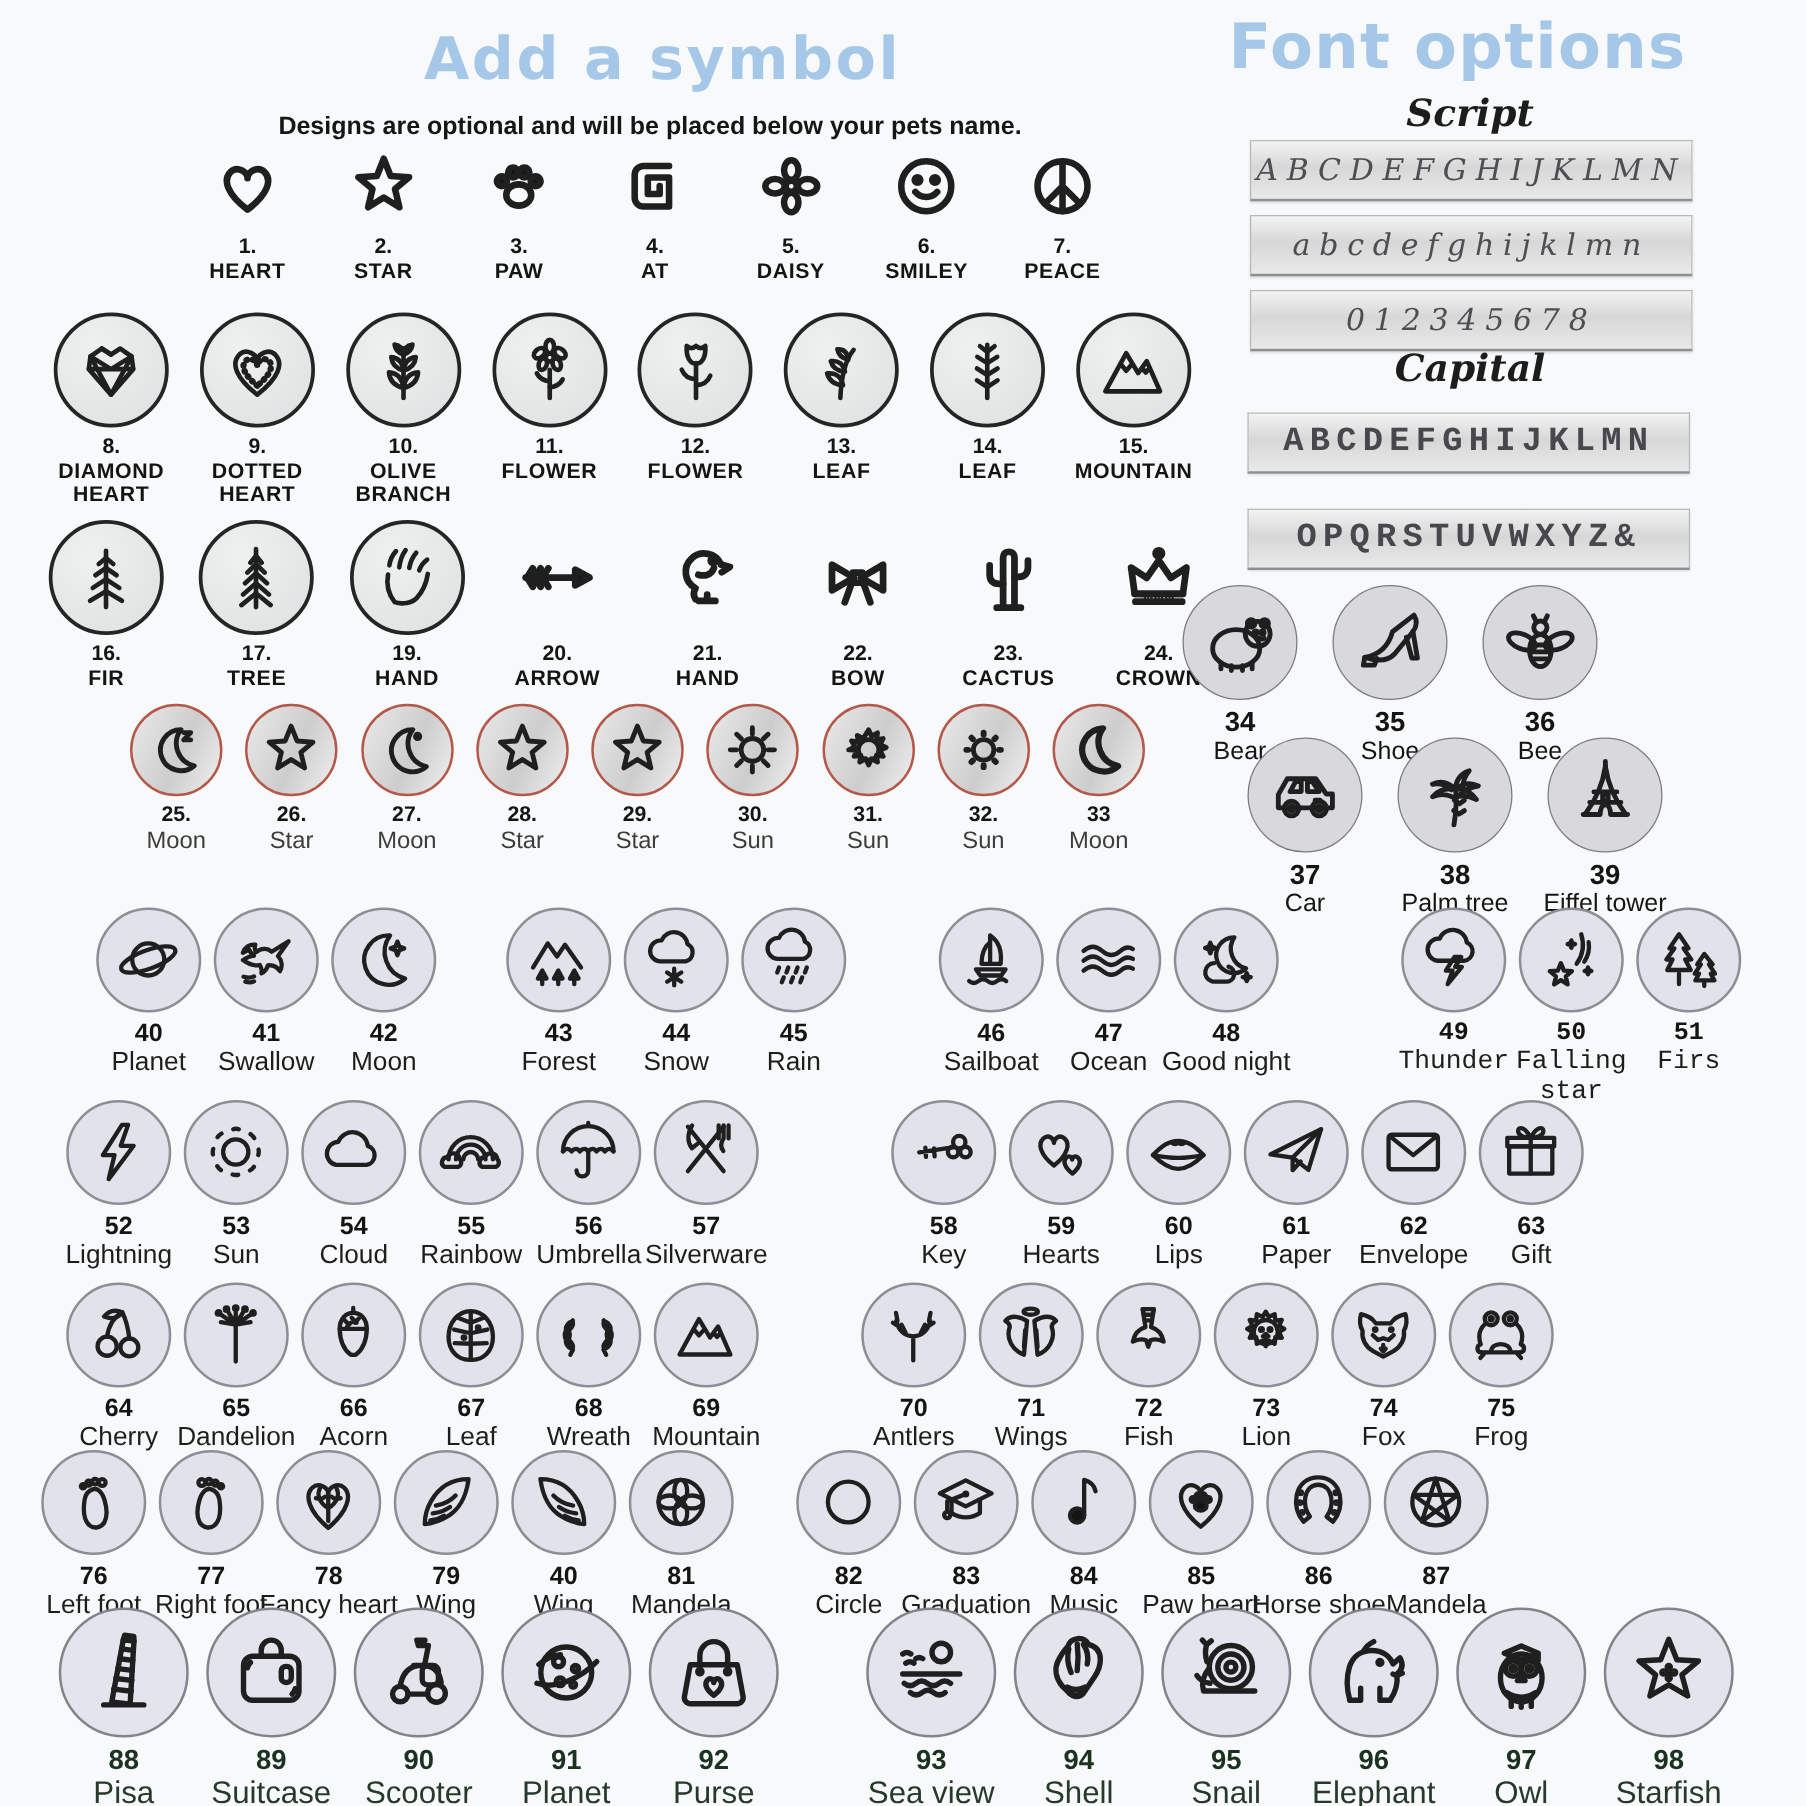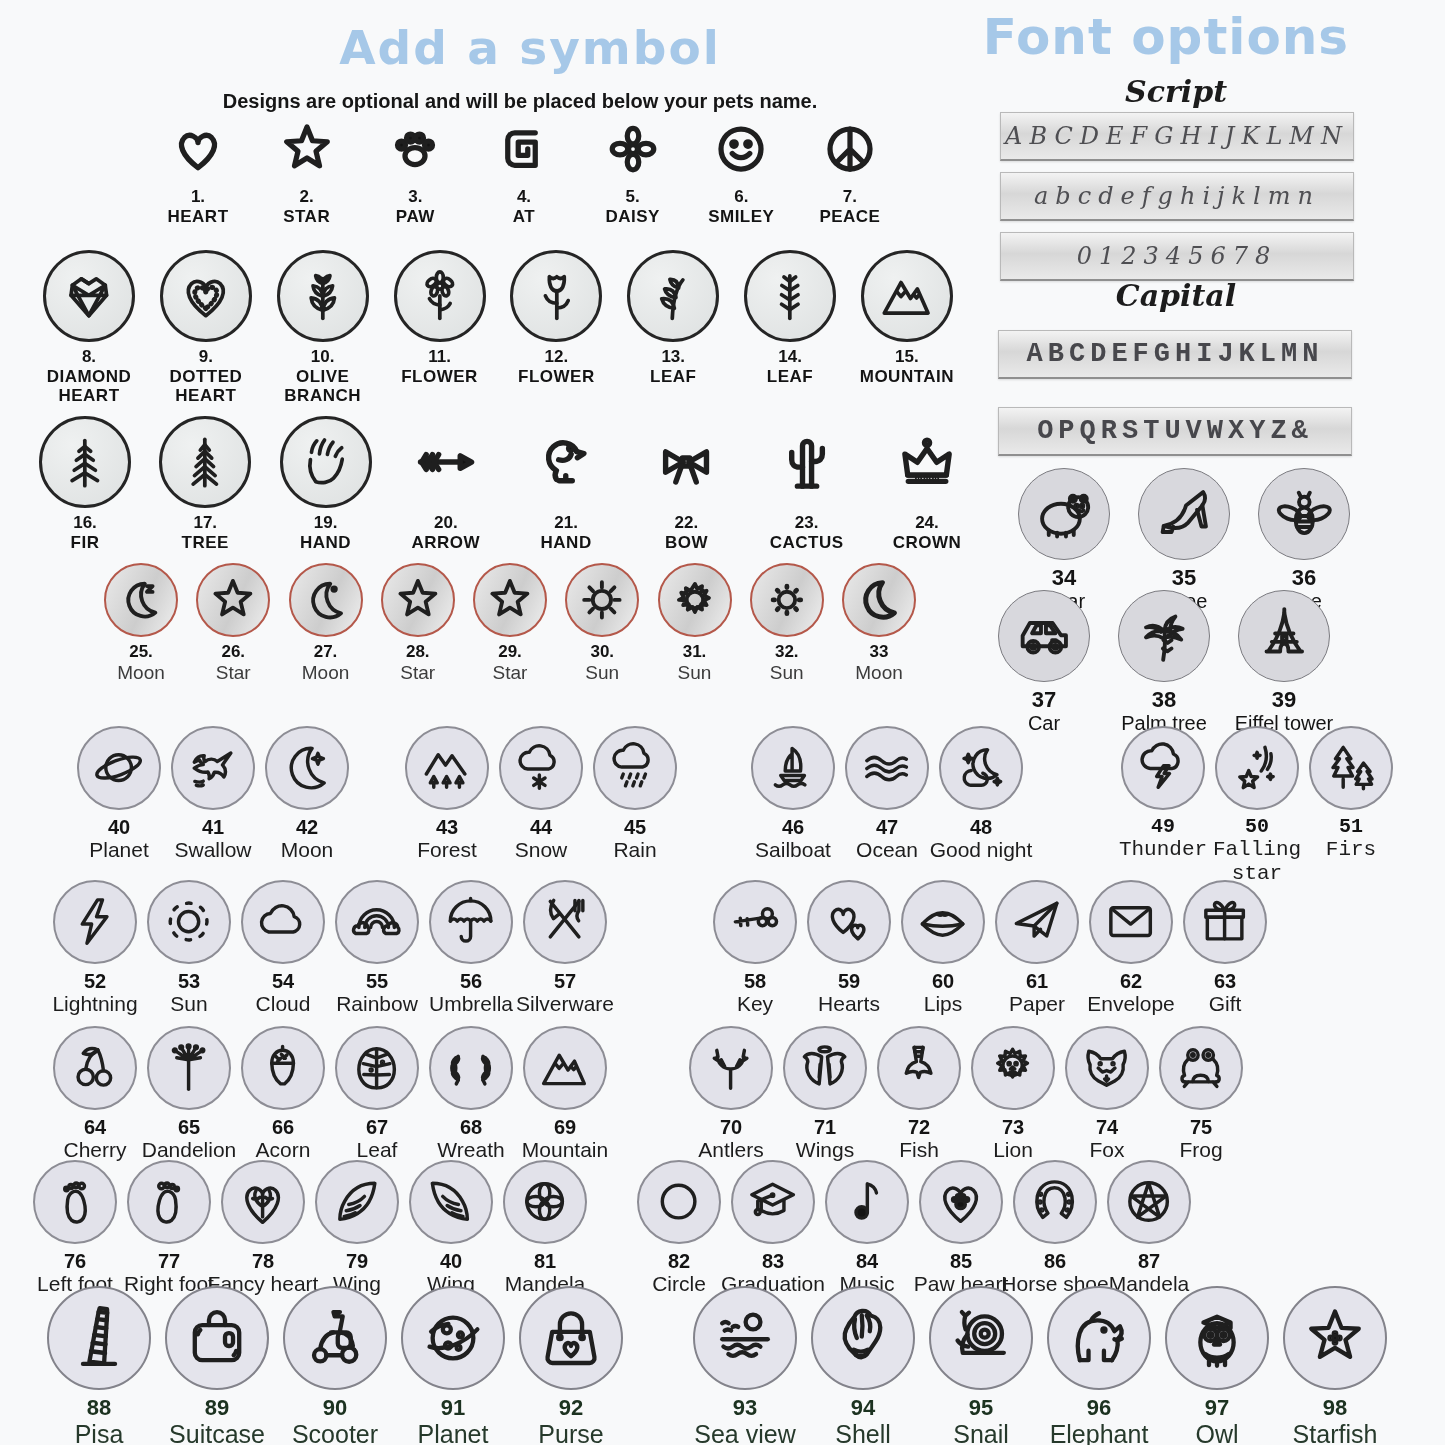--- a/index.html
+++ b/index.html
@@ -56,21 +56,21 @@
   #row-r3 .noc svg *:not([stroke-width]){stroke-width:1.9;}
   #row-r4{left:98px;top:563px;width:824px;}
   #row-r4 .sym{width:86px;}
   .ring-red .disc{width:74px;height:74px;border:2px solid #b4584a;
        background:linear-gradient(115deg,#eaeaea,#cdcdcd 55%,#f0f0f0);}
   .ring-red svg *:not([stroke-width]){stroke-width:1.8;}
   .r4 .num{font-size:17px;}
   .r4 .lbl{font-size:19px;color:#3c3c3c;}
   .ring-right .disc{width:92px;height:92px;border:1.5px solid #7b7b80;background:#d8d8dd;}
   #row-r34,#row-r37{width:352px;}
-  #row-r34{left:1008px;top:468px;}
+  #row-r34{left:936px;top:468px;}
   #row-r37{left:988px;top:590px;justify-content:center;}
   #row-r34 .sym,#row-r37 .sym{width:112px;}
   .right .num{font-size:22px;}
   .right .lbl{font-size:20px;white-space:nowrap;}
   .ring-gray .disc{width:84px;height:84px;border:2px solid #8d8d95;background:#e2e2ea;}
   .grid .num{font-size:20px;}
   .grid .lbl{font-size:21px;color:#1d1d1d;white-space:nowrap;}
   .grid .wrap .lbl{white-space:normal;}
   #row-r5{left:72px;top:726px;width:1296px;}
   #row-r5 .sym,#row-r6 .sym,#row-r7 .sym,#row-r8 .sym{width:94px;}

